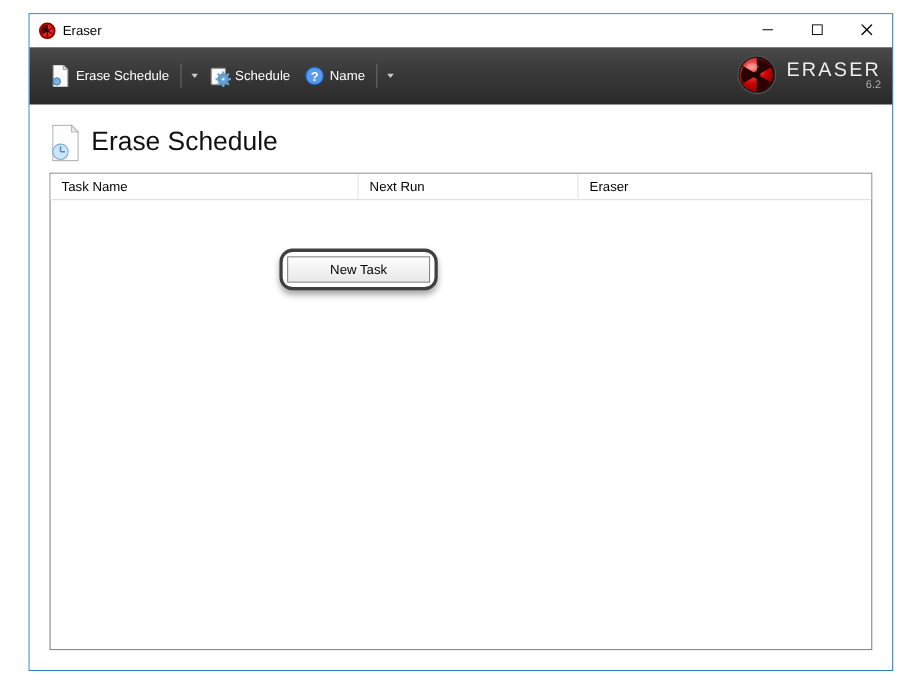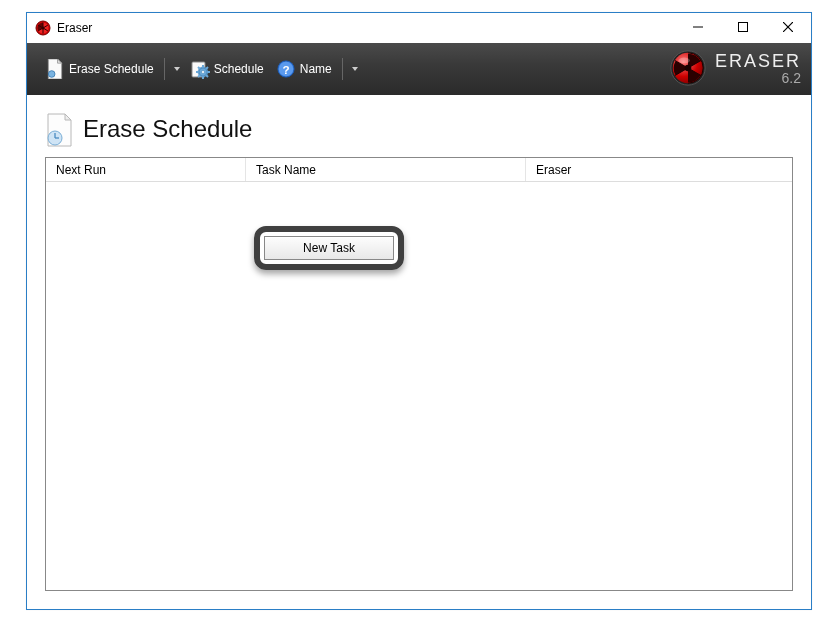--- a/index.html
+++ b/index.html
@@ -119,21 +119,21 @@
       align-items: flex-end;
       line-height: 1;
     }
     .brand-name {
       font-size: 18px;
       letter-spacing: 2px;
       color: #eee;
       font-weight: 300;
     }
     .brand-ver {
-      font-size: 14px;
+      font-size: 10px;
       color: #aaa;
       margin-top: 1px;
       margin-left: 21px;
     }
     
     .content {
       flex: 1;
       background: #fff;
       padding: 18px 18px 18px 18px;
       display: flex;
@@ -181,21 +181,21 @@
       position: relative;
       height: calc(100% - 24px);
     }
     
     .menu-wrap {
       position: absolute;
       left: 208px;
       top: 44px;
     }
     .highlight-ring {
-      border: 6px solid #404040;
+      border: 3px solid #404040;
       border-radius: 12px;
       padding: 4px;
       box-shadow: 0 4px 6px rgba(0,0,0,0.35), inset 0 0 0 1px rgba(255,255,255,0.5);
       background: rgba(255,255,255,0);
     }
     .new-task-btn {
       width: 130px;
       height: 24px;
       background: linear-gradient(to bottom, #fdfdfd, #e8e8e8);
       border: 1px solid #888;
@@ -337,22 +337,22 @@
             <circle cx="10" cy="25" r="7" fill="#cfe4f5" stroke="#7aaed6"></circle>
             <line x1="10" y1="25" x2="10" y2="20" stroke="#4a8ac0" stroke-width="1.3"></line>
             <line x1="10" y1="25" x2="14" y2="25" stroke="#4a8ac0" stroke-width="1.3"></line>
           </svg>
         </span>
         <span class="page-title">Erase Schedule</span>
       </div>
 
       <div class="table-container">
         <div class="table-header">
+          <div class="th col1">Task Name</div>
           <div class="th col2">Next Run</div>
-          <div class="th col1">Task Name</div>
           <div class="th col3">Eraser</div>
         </div>
         <div class="table-body">
           <div class="menu-wrap">
             <div class="highlight-ring">
               <div class="new-task-btn">New Task</div>
             </div>
           </div>
         </div>
       </div>

